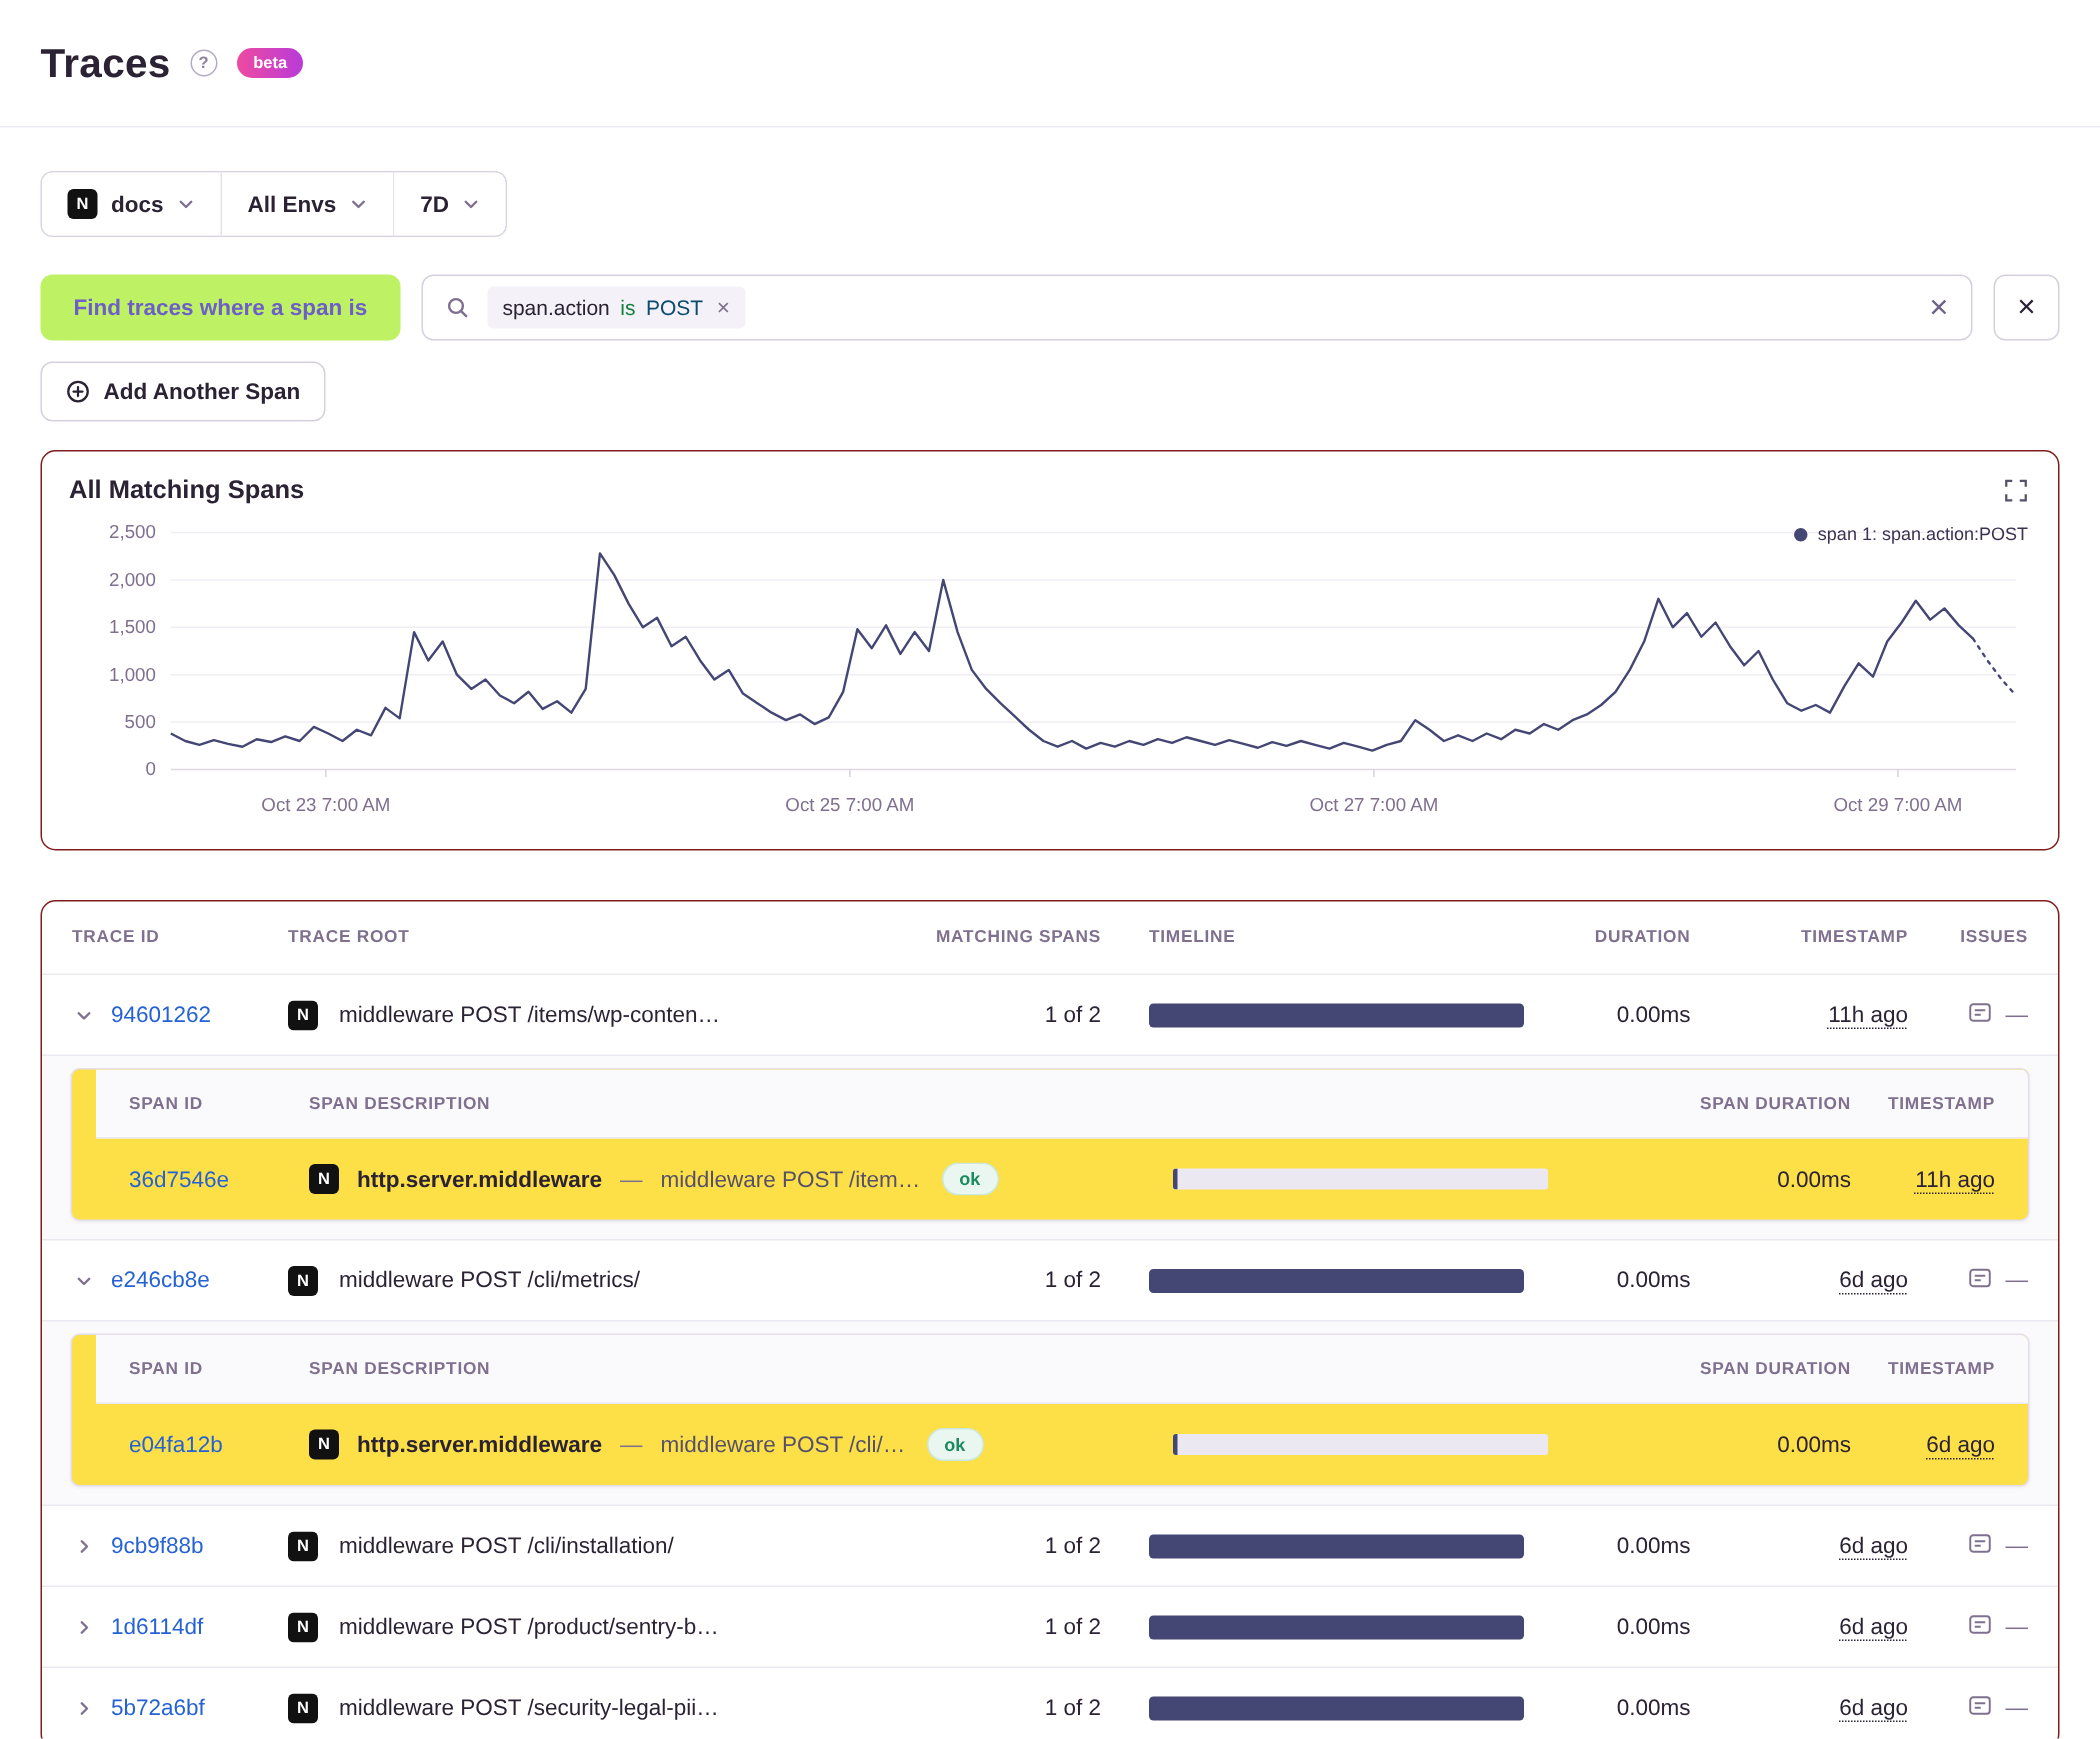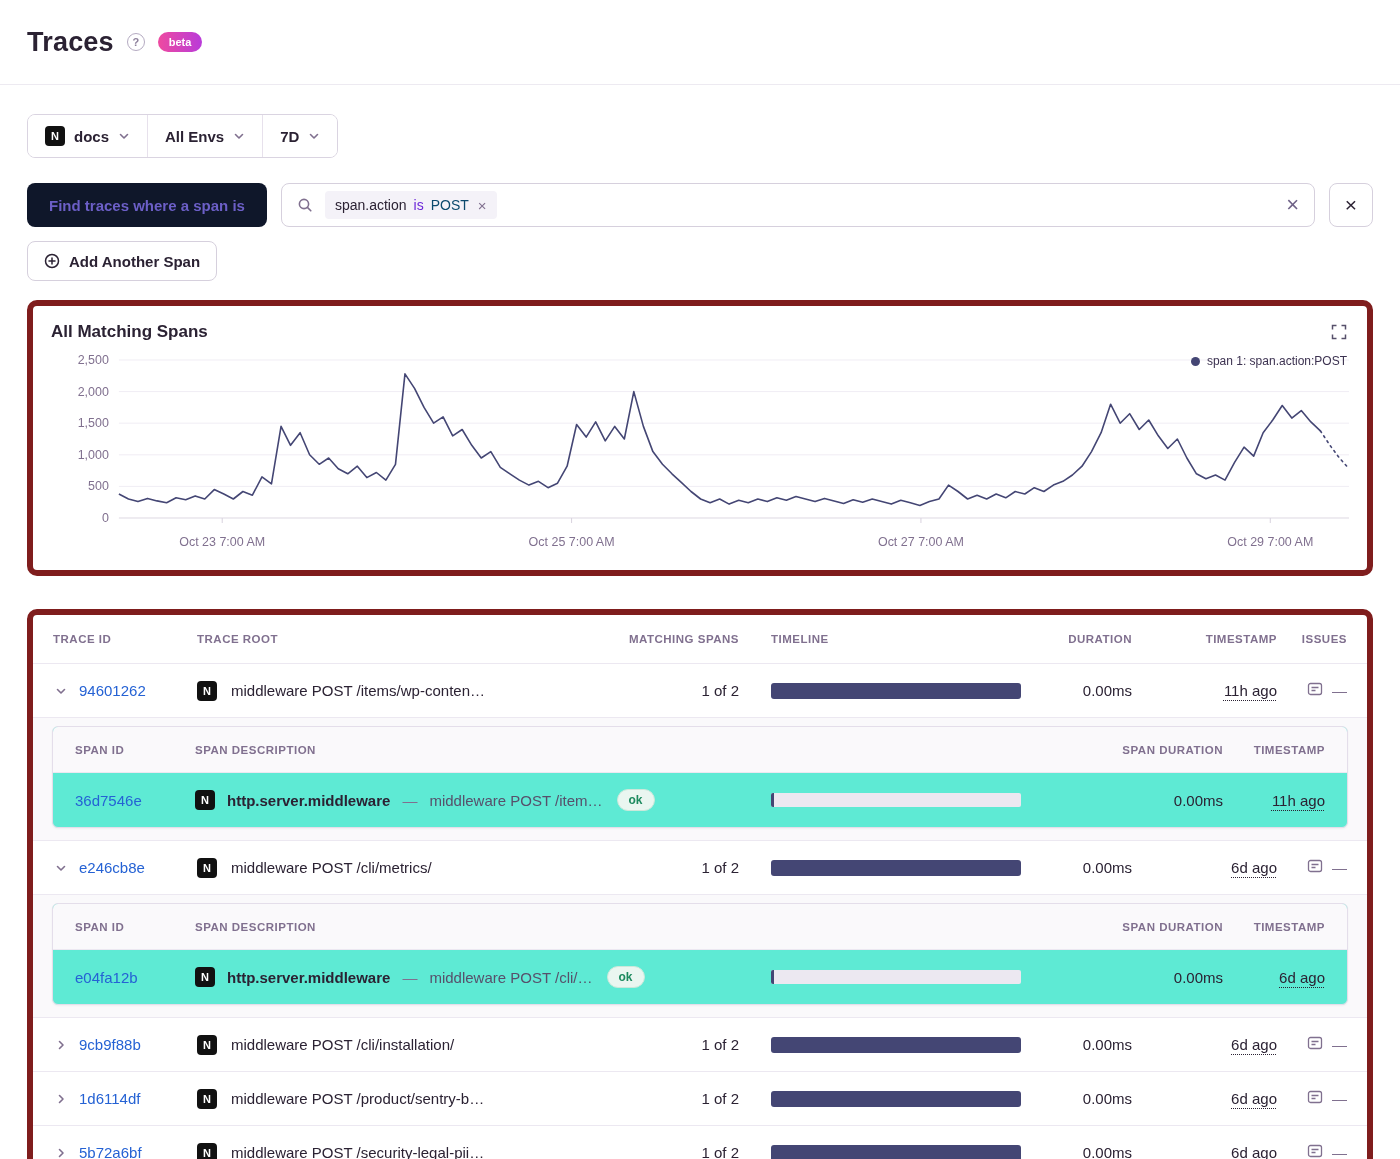--- a/index.html
+++ b/index.html
@@ -26,42 +26,42 @@
   
   .seg { display:inline-flex; margin-top:29px; border:1px solid #DAD4E1; border-radius:8px; overflow:hidden;
          background:#fff; height:44px; }
   .seg-btn { display:flex; align-items:center; gap:9px; padding:0 17px; font-size:15px; font-weight:700;
              background:#fff; border:none; border-right:1px solid #E7E1EC; color:#2B2233; cursor:pointer; }
   .seg-btn:last-child { border-right:none; }
   .chev-ic { color:#80708F; display:flex; }
 
   
   .search-row { display:flex; margin-top:25px; gap:14px; align-items:stretch; }
-  .where { background:#0f172a; color:#6C5FC7; font-weight:700; font-size:15px; border-radius:8px;
+  .where { background:#bef264; color:#6C5FC7; font-weight:700; font-size:15px; border-radius:8px;
            display:flex; align-items:center; padding:0 22px; height:44px; }
   .searchbox { flex:1; border:1px solid #D6D0DD; border-radius:8px; height:44px; display:flex;
                align-items:center; padding:15px 15px; gap:12px; background:#fff; cursor:text; }
   .searchbox .ic { color:#80708F; display:flex; }
   .chip { display:inline-flex; align-items:center; gap:7px; background:#F4F2F8; border-radius:4px;
           height:28px; padding:0 10px; font-size:14px; cursor:default; }
   .chip-key { color:#2B2233; }
-  .chip-op  { color:#6d28d9; }
+  .chip-op  { color:#15803d; }
   .chip-val { color:#0c4a6e; }
   .chip-x   { color:#80708F; font-size:15px; cursor:pointer; margin-left:2px; line-height:1; }
   .clear { margin-left:auto; font-size:22px; color:#6F6287; cursor:pointer; line-height:1; }
   .sq { width:44px; height:44px; border:1px solid #D6D0DD; border-radius:8px; background:#fff;
         font-size:21px; color:#2B2233; cursor:pointer; display:flex; align-items:center; justify-content:center; }
 
   .add-span { margin-top:14px; display:inline-flex; align-items:center; gap:9px; height:40px; padding:12px 16px;
               border:1px solid #D6D0DD; border-radius:8px; background:#fff; font-size:15px; font-weight:700;
               cursor:pointer; color:#2B2233; }
   .add-span .ic { display:flex; color:#2B2233; }
 
   
-  .panel { border:6px solid #7f1d1d; border-radius:10px; background:#fff; }
+  .panel { border:1px solid #7f1d1d; border-radius:10px; background:#fff; }
   .chart-panel { margin-top:19px; padding:16px 18px 6px; position:relative; }
   .cp-head { display:flex; justify-content:space-between; align-items:flex-start; height:28px; }
   .cp-head h2 { margin:0; font-size:17px; font-weight:700; }
   .fs { border:none; background:none; color:#57506B; cursor:pointer; padding:2px; display:flex; }
   .legend { position:absolute; right:20px; top:48px; display:flex; align-items:center; gap:7px;
             font-size:12px; color:#3C3250; cursor:pointer;text-align:right; }
   .dot { width:9px; height:9px; border-radius:50%; background:#444674; }
   #spans-chart text { font-family:"Liberation Sans",sans-serif; }
 
   
@@ -82,22 +82,22 @@
           font-weight:700; display:inline-flex; align-items:center; justify-content:center; flex:none; }
   .c-match { text-align:right; }
   .c-tl { padding-left:32px; }
   .tl-bar { width:250px; height:16px; border-radius:3px; background:#444674; cursor:pointer; }
   .c-dur, .c-ts { text-align:right; }
   .ts { text-decoration:underline dotted; text-decoration-thickness:1px; text-underline-offset:4px;
         cursor:pointer; color:#2B2233; }
   .c-iss { display:flex; justify-content:flex-end; align-items:center; gap:9px; color:#80708F; }
 
   .expanded { border-top:1px solid #ECE8F1; background:#FAF9FB; padding:8px 19px 12px; }
-  .subtable { border:1px solid #E4DEEA; border-radius:6px; background:#5eead4;
-              box-shadow:0 1px 2px rgba(43,34,51,.05); overflow:hidden; }
+  .subtable { border:1px solid #E4DEEA; border-radius:6px; background:#fde047;
+              box-shadow:0 1px 2px rgba(43,34,51,.05); overflow:hidden;padding-left:16px; }
   .subhead, .subrow { display:grid; grid-template-columns:142px 544px 288px 196px 1fr; align-items:center; }
   .subhead { height:46px; background:#FAF9FB; border-bottom:1px solid #ECE8F1; }
   .subrow { height:54px; font-size:15px; }
   .s-id { padding-left:22px; }
   .s-desc { display:flex; align-items:center; gap:12px; overflow:hidden; white-space:nowrap; }
   .s-desc strong { font-weight:700; }
   .sep { color:#80708F; }
   .sdesc { color:#57506B; }
   .ok { background:#EAF6F0; color:#1C8A5E; border:1px solid #CBE8DA; font-size:12px; font-weight:600;
         border-radius:20px; padding:3px 11px; margin-left:2px;text-align:center; }

